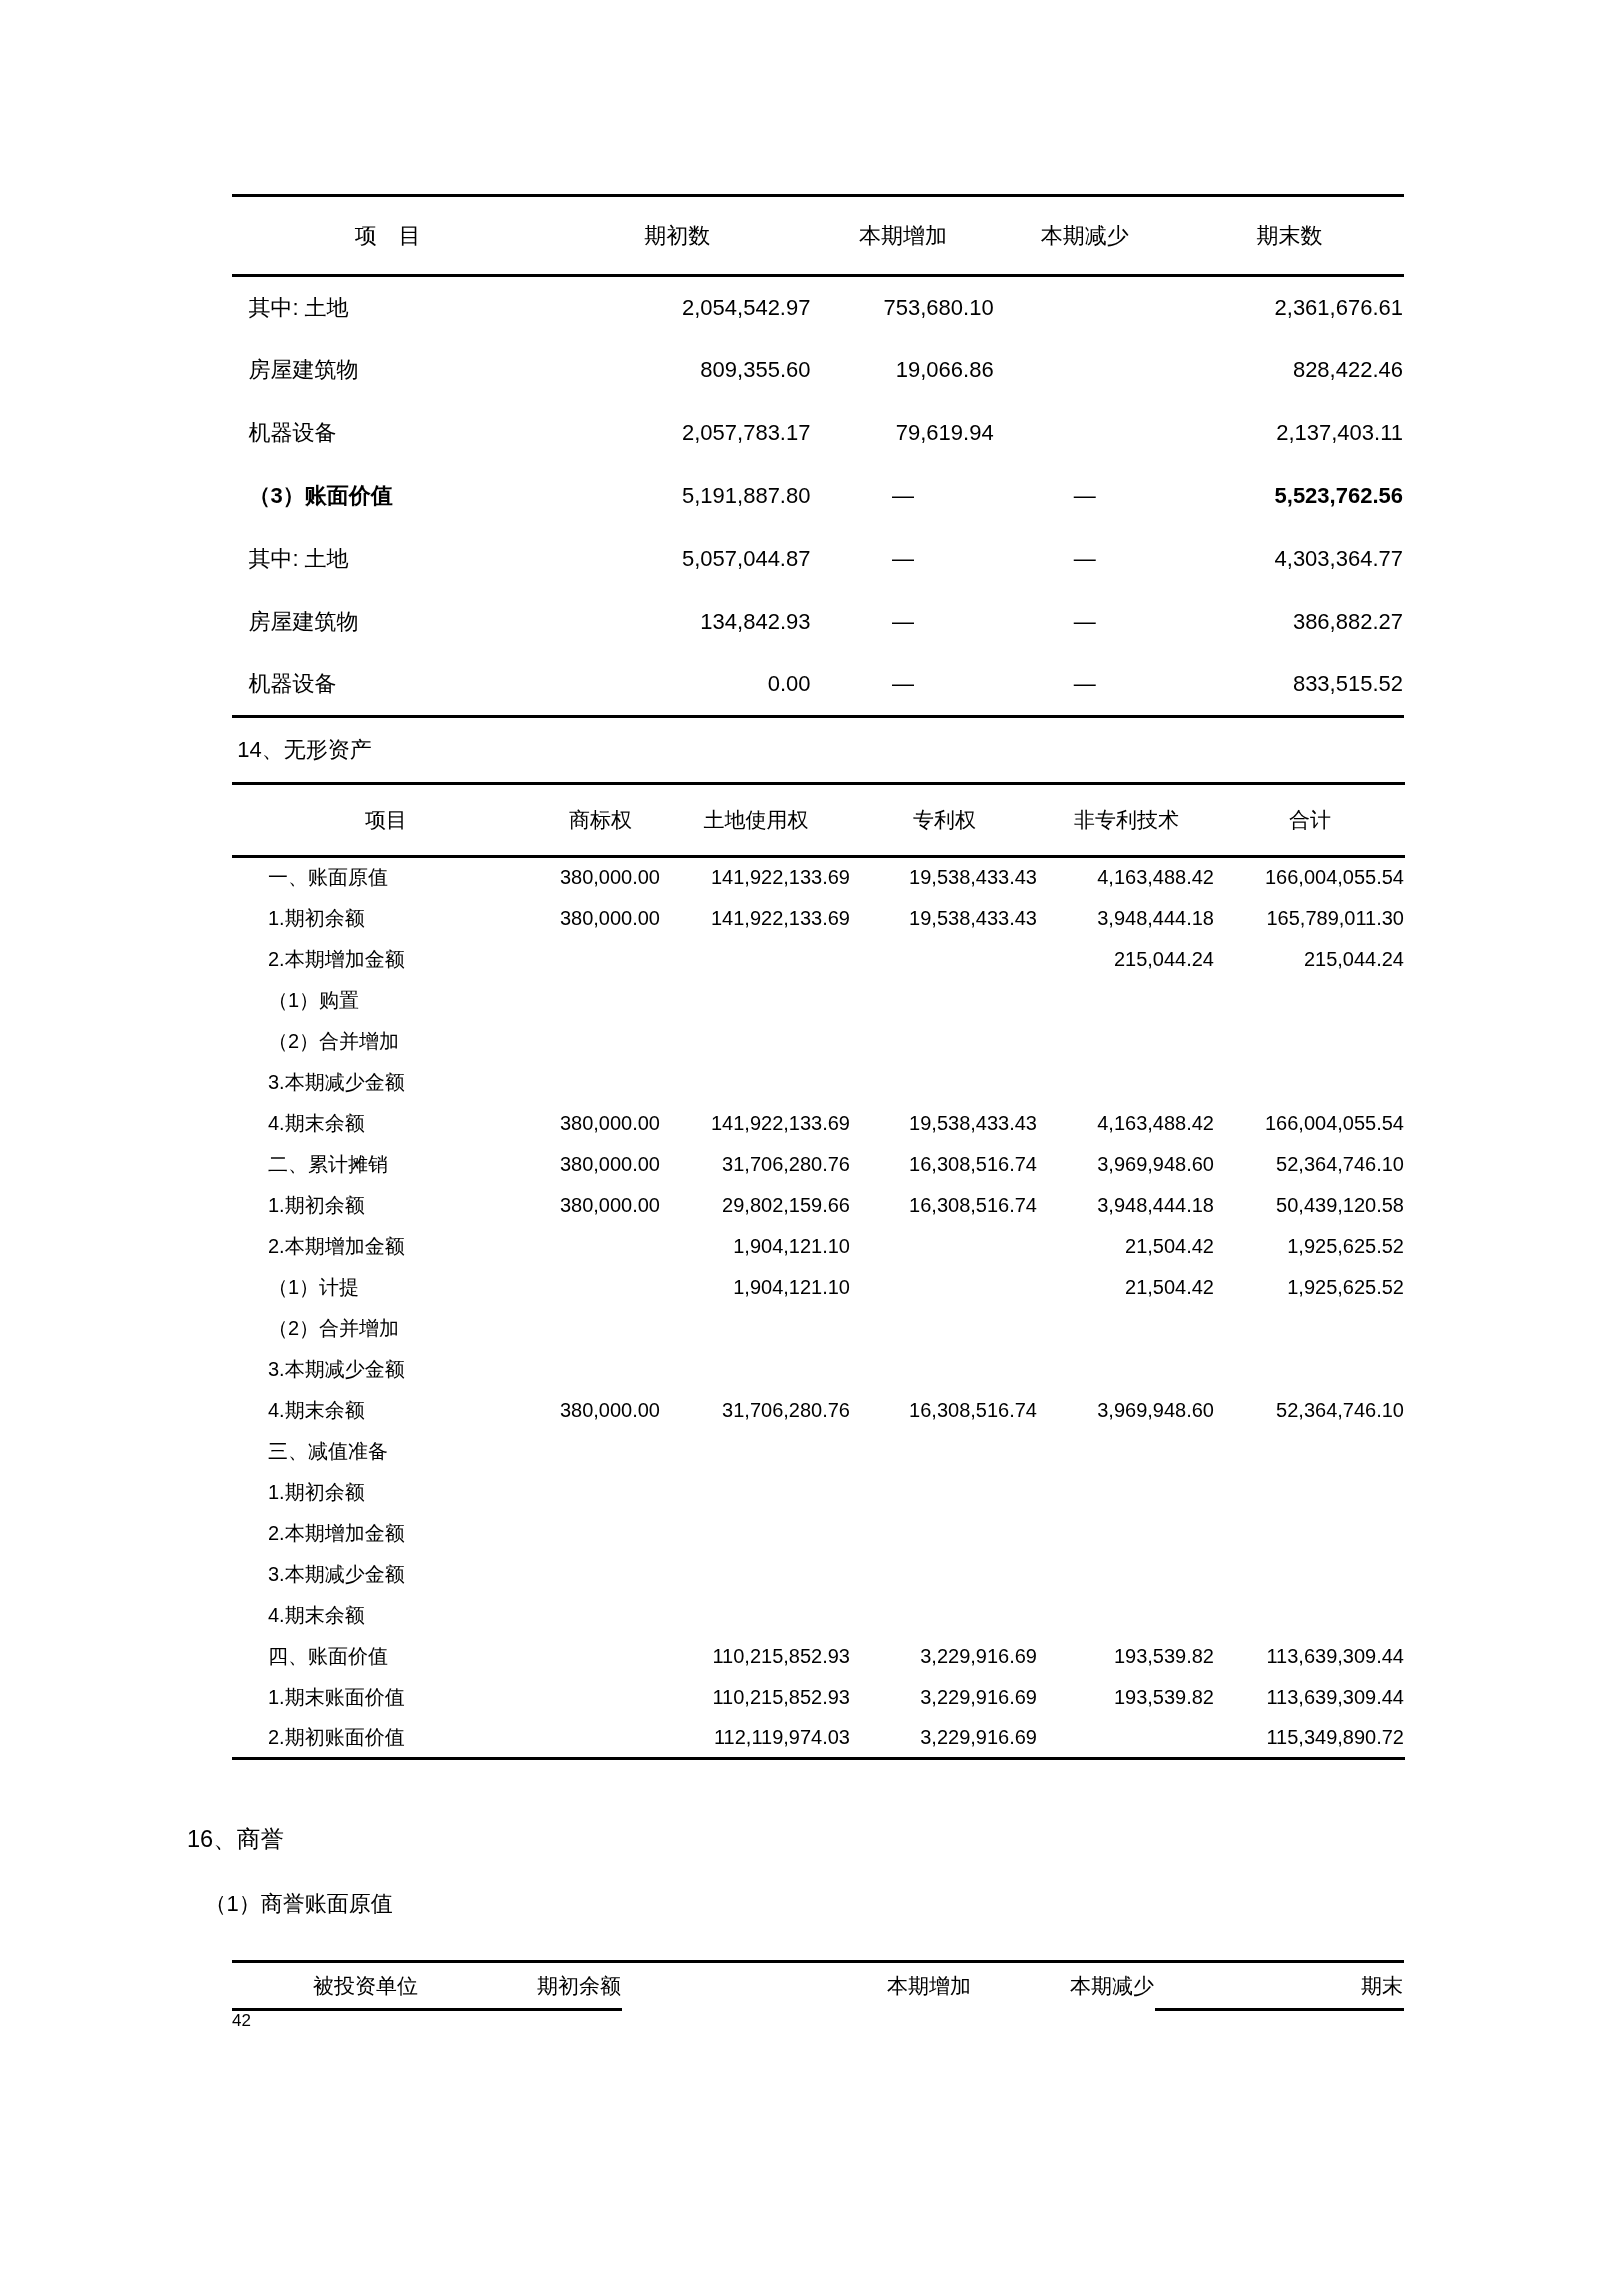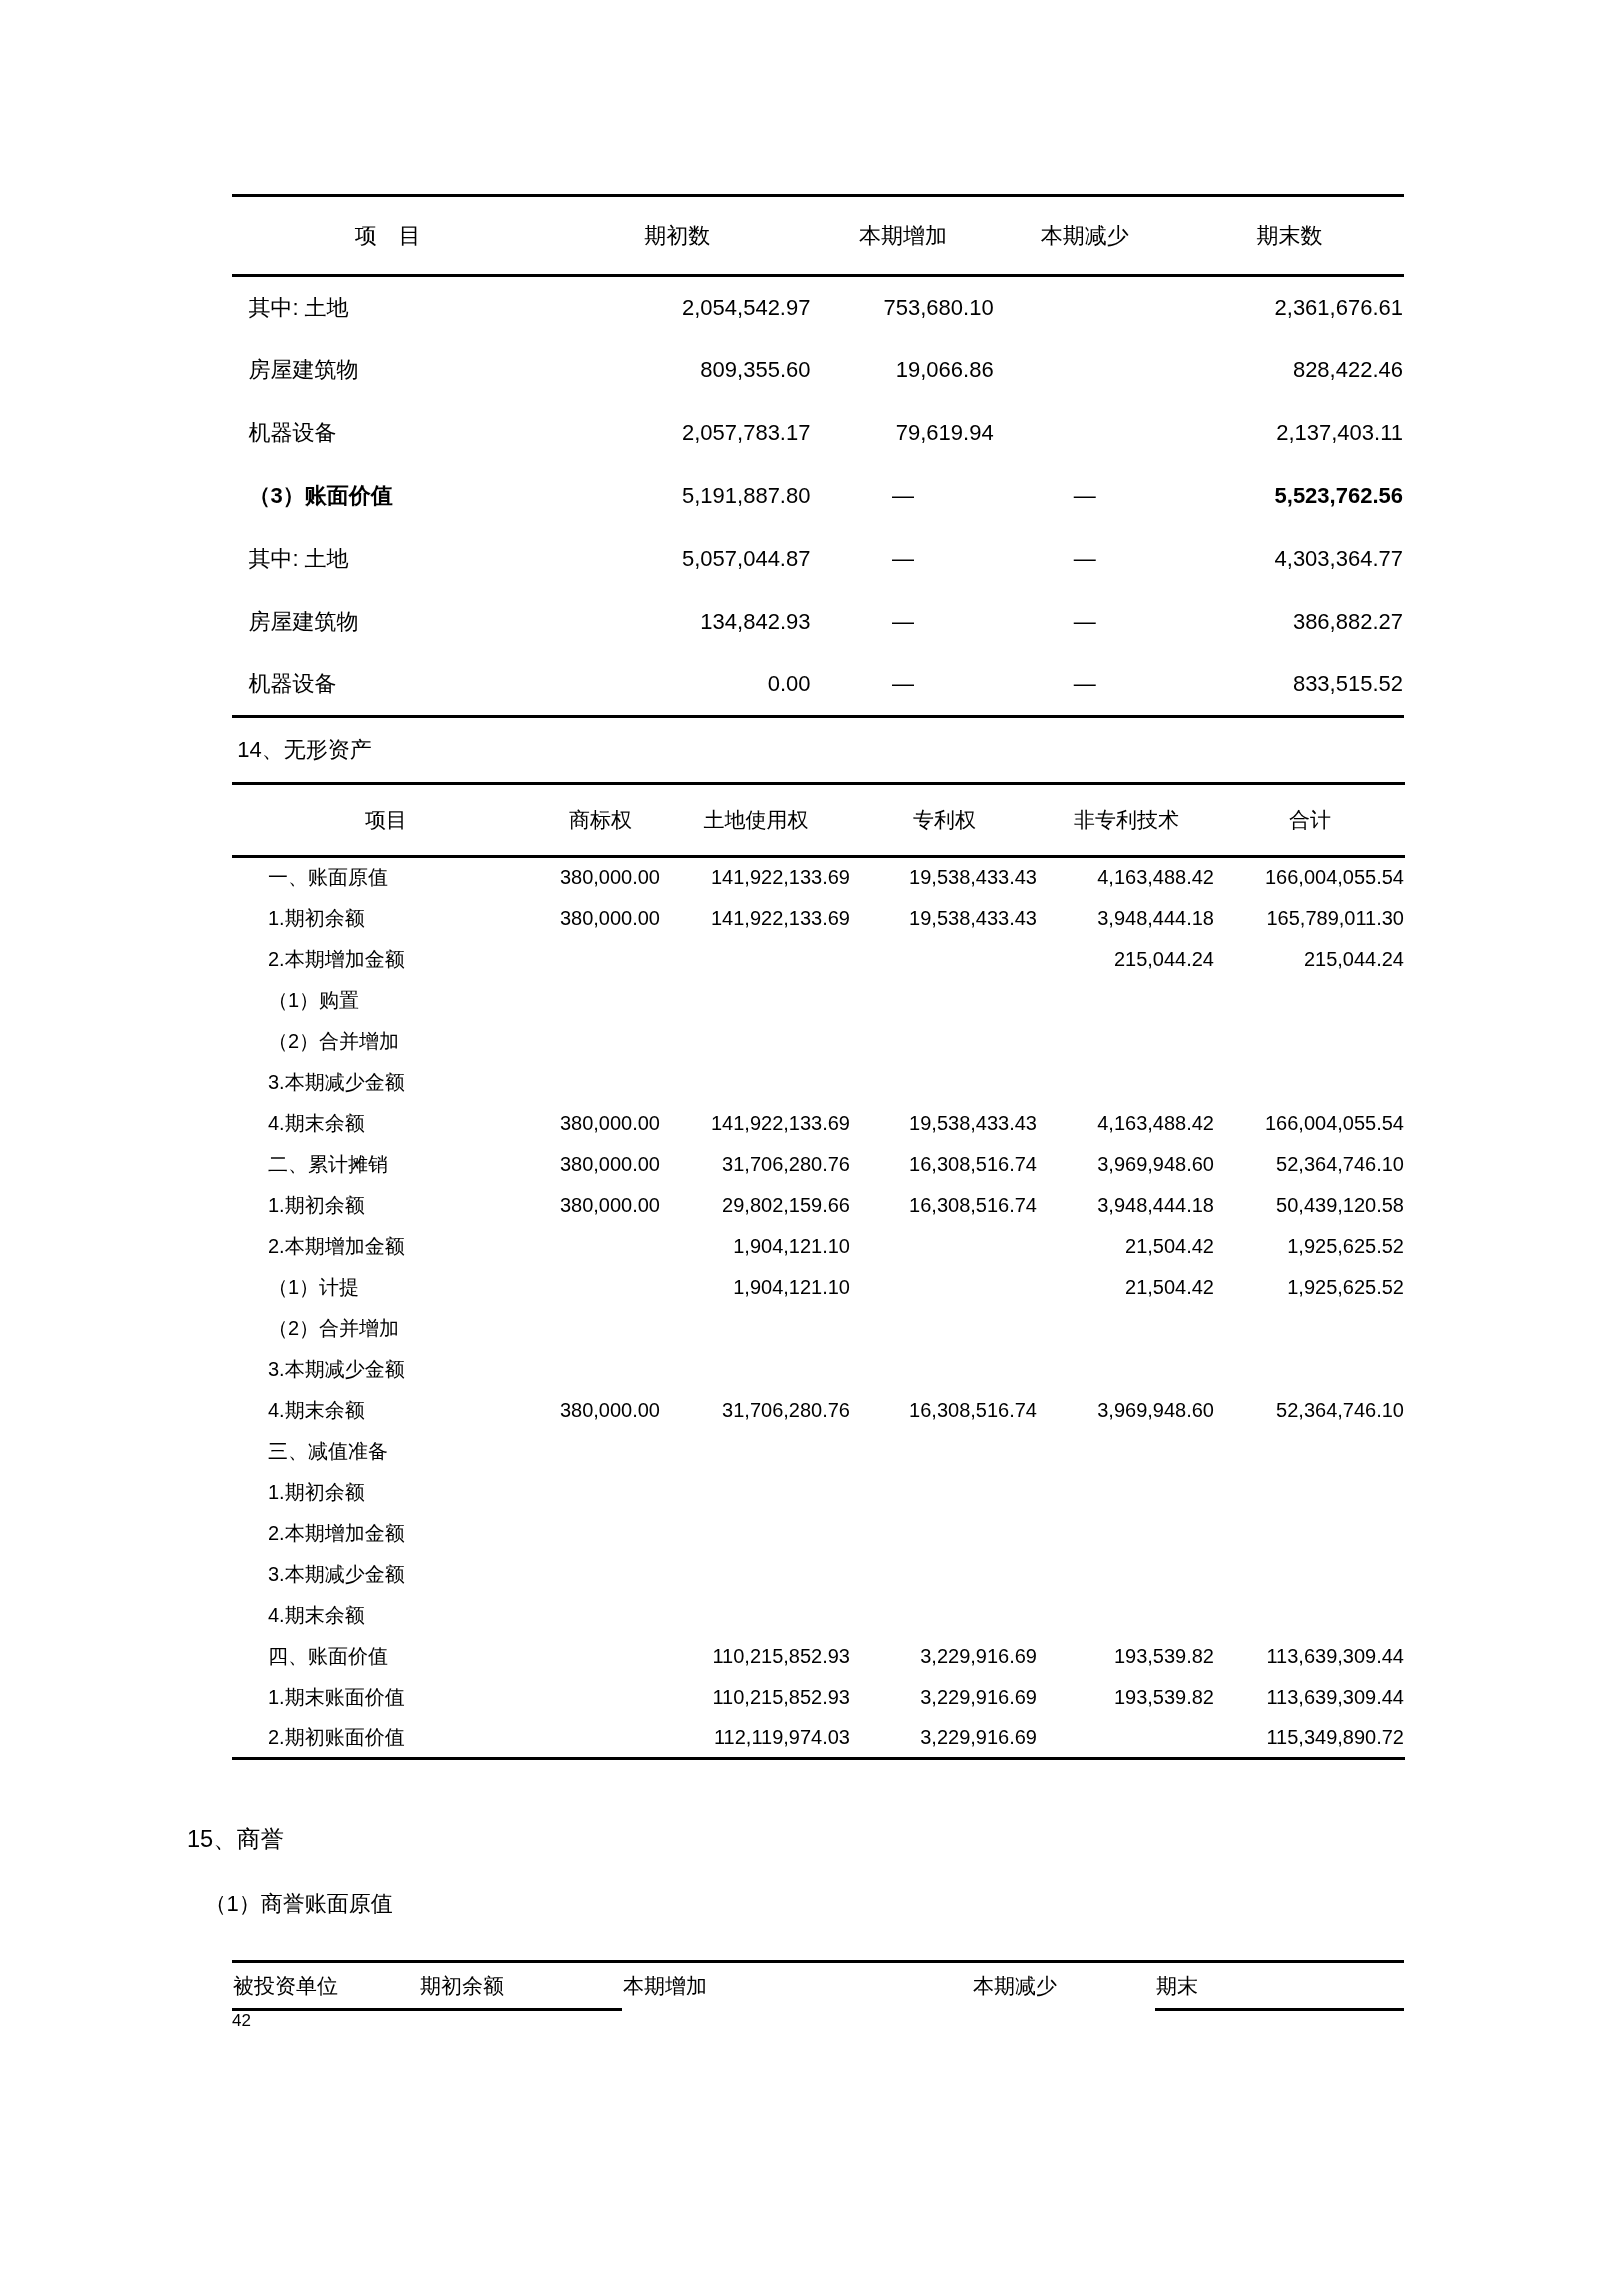--- a/index.html
+++ b/index.html
@@ -49,21 +49,21 @@
     vertical-align: middle;
   }
   #table2 tbody td { height: 41px; font-size: 20px; vertical-align: middle; }
   #table2 tbody td.label { padding-left: 36px; }
   
   #table3 { margin-top: 41px; border-top: 3.9px solid #000; }
   #table3 thead th {
     height: 48px;
     font-size: 21px;
     font-weight: normal;
-    text-align: left;
+    text-align: right;
     vertical-align: middle;
   }
   #table3 thead th.u { border-bottom: 3.3px solid #000; }
   
   td.label { text-align: left; padding-left: 16.4px; }
   td.num   { text-align: right; }
   td.dash  { text-align: center; }
   .bold    { font-weight: bold; }
   
   .pagenum { width: 1172px; text-align: left; font-size: 17px; }
@@ -337,21 +337,21 @@
           <td class="label">2.期初账面价值</td>
           <td class="num"></td>
           <td class="num">112,119,974.03</td>
           <td class="num">3,229,916.69</td>
           <td class="num"></td>
           <td class="num">115,349,890.72</td>
         </tr>
       </tbody>
   </table>
 
-  <div class="s15-title">15、商誉</div>
+  <div class="s15-title">16、商誉</div>
   <div class="s15-sub">（1）商誉账面原值</div>
 
   <table id="table3">
     <colgroup>
       <col style="width:187px">
         <col style="width:203px">
         <col style="width:350px">
       <col style="width:183px">
         <col style="width:249px">
     </colgroup>

